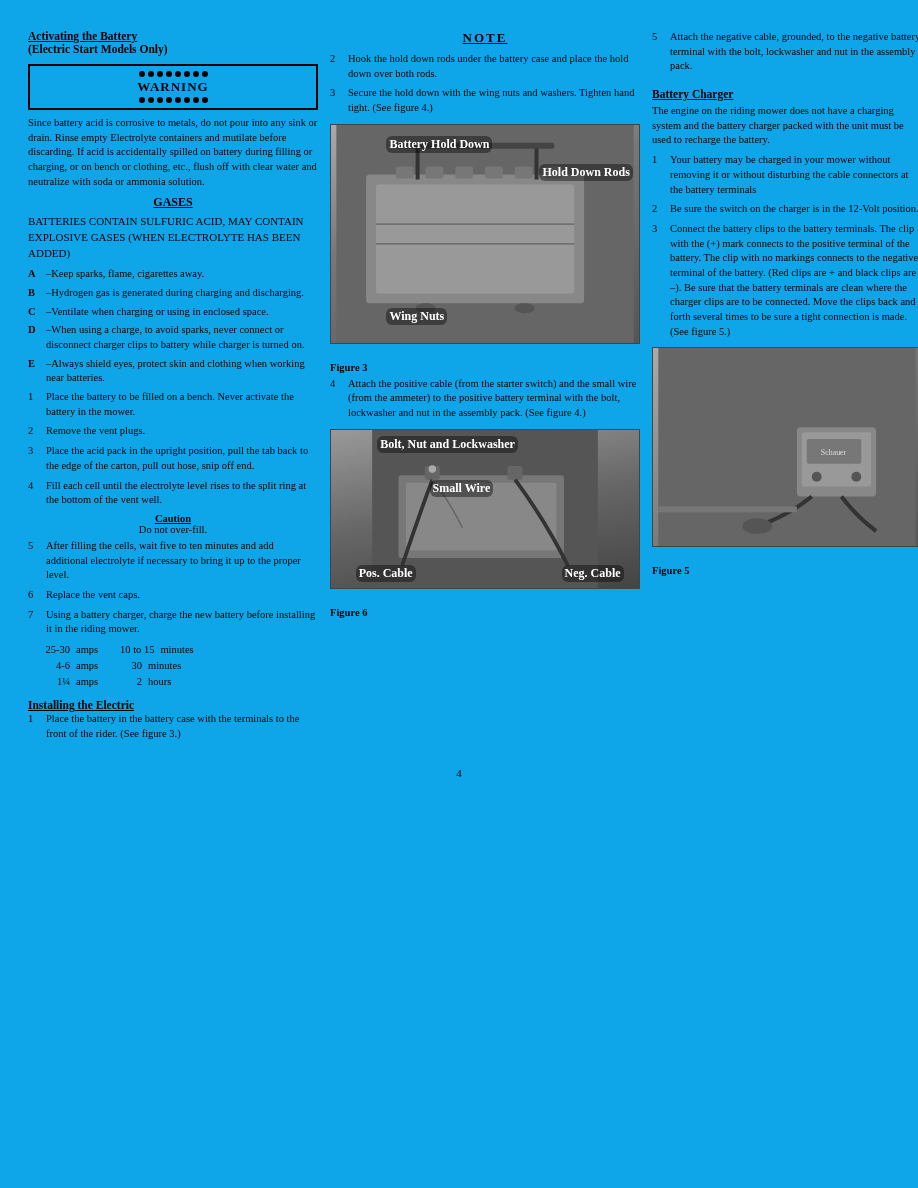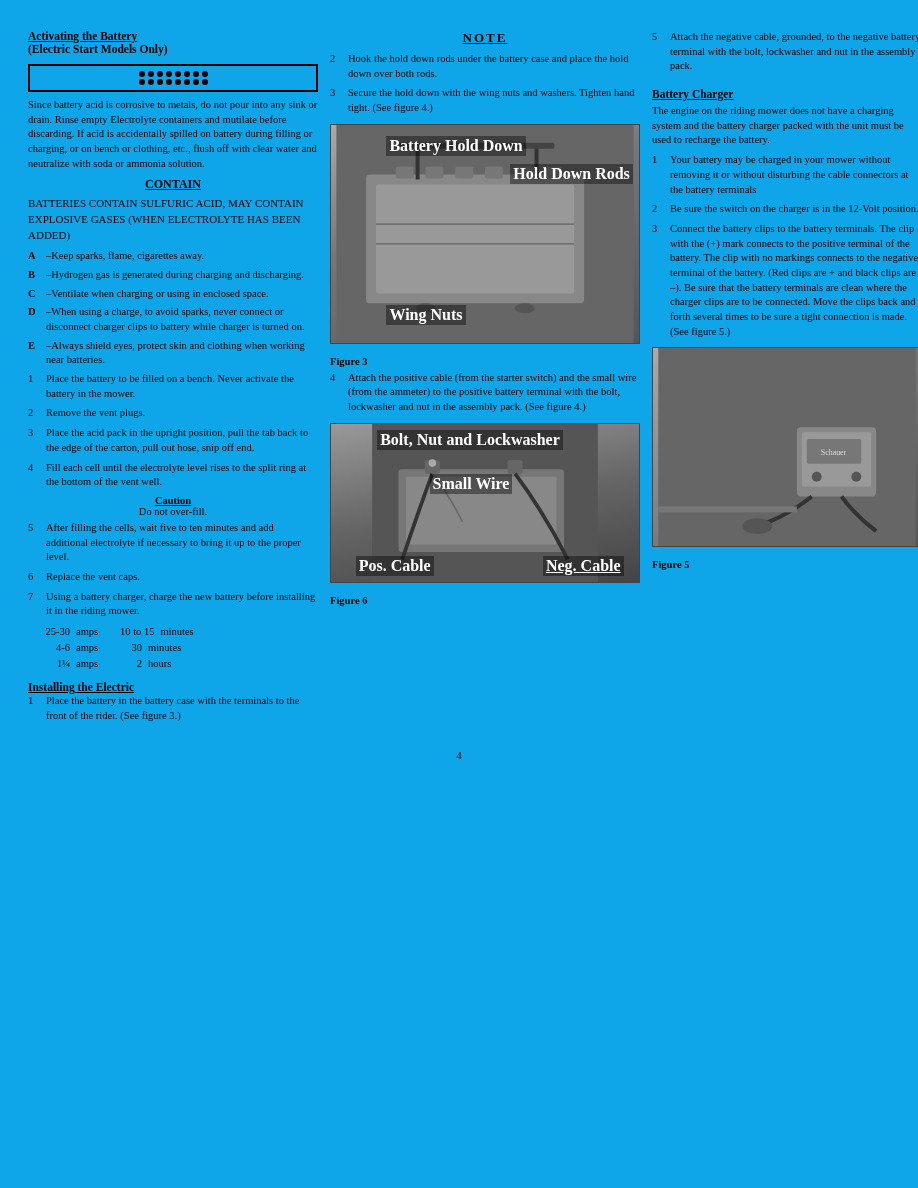--- a/index.html
+++ b/index.html
@@ -148,38 +148,39 @@
       margin-bottom: 6px;
     }
     .figure-container {
       width: 100%;
       margin: 8px 0 4px 0;
       position: relative;
     }
     .figure-label {
       font-size: 10.5px;
       font-weight: bold;
-      margin-top: 12px;
+      margin-top: 18px;
     }
     
     .battery-img {
       width: 100%;
       height: 220px;
       background: linear-gradient(160deg, #aaa 0%, #777 40%, #555 100%);
       position: relative;
       border: 1px solid #444;
     }
     .img-label {
       position: absolute;
-      font-size: 16px;
+      font-size: 12px;
       font-weight: bold;
       color: #fff;
       background: rgba(0,0,0,0.4);
       padding: 1px 3px;
       white-space: nowrap;
+      border-radius: 6px;
     }
     
     .figure4-img {
       width: 100%;
       height: 160px;
       background: linear-gradient(170deg, #999 0%, #666 50%, #444 100%);
       position: relative;
       border: 1px solid #444;
     }
     
@@ -214,35 +215,36 @@
         <div class="warning-dots">
           <span class="dot"></span>
             <span class="dot"></span>
             <span class="dot"></span>
             <span class="dot"></span>
             <span class="dot"></span>
             <span class="dot"></span>
             <span class="dot"></span>
             <span class="dot"></span>
         </div>
+        <div class="warning-box-title">WARNING</div>
         <div class="warning-dots">
           <span class="dot"></span>
             <span class="dot"></span>
             <span class="dot"></span>
             <span class="dot"></span>
             <span class="dot"></span>
             <span class="dot"></span>
             <span class="dot"></span>
             <span class="dot"></span>
         </div>
       </div>
 
       <p class="body-text">Since battery acid is corrosive to metals, do not pour into any sink or drain. Rinse empty Electrolyte containers and mutilate before discarding. If acid is accidentally spilled on battery during filling or charging, or on bench or clothing, etc., flush off with clear water and neutralize with soda or ammonia solution.</p>
 
-      <div class="danger-title">CONTAIN</div>
+      <div class="danger-title">GASES</div>
       <p class="danger-text">BATTERIES CONTAIN SULFURIC ACID, MAY CONTAIN EXPLOSIVE GASES (WHEN ELECTROLYTE HAS BEEN ADDED)</p>
 
       <div class="list-item">
         <span class="label">A</span>
         <span class="content">–Keep sparks, flame, cigarettes away.</span>
       </div>
       <div class="list-item">
         <span class="label">B</span>
         <span class="content">–Hydrogen gas is generated during charging and discharging.</span>
       </div>
@@ -387,21 +389,21 @@
 
             <path d="M80 66 Q60 120 40 180" stroke="#333" stroke-width="5" fill="none"></path>
             <path d="M190 66 Q230 120 260 180" stroke="#333" stroke-width="5" fill="none"></path>
 
             <path d="M80 66 Q100 90 120 130" stroke="#666" stroke-width="2" fill="none"></path>
 
           </svg>
           <div class="img-label" style="top:4%; left:15%;">Bolt, Nut and Lockwasher</div>
           <div class="img-label" style="top:32%; left:32%;">Small Wire</div>
           <div class="img-label" style="bottom:4%; left:8%;">Pos. Cable</div>
-          <div class="img-label" style="bottom:4%; right:5%;text-decoration:underline;">Neg. Cable</div>
+          <div class="img-label" style="bottom:4%; right:5%;">Neg. Cable</div>
         </div>
         <div class="figure-label">Figure 6</div>
       </div>
     </div>
 
     <div class="col-right">
       <div class="numbered-item">
         <span class="num bold">5</span>
         <span>Attach the negative cable, grounded, to the negative battery terminal with the bolt, lockwasher and nut in the assembly pack.</span>
       </div>

